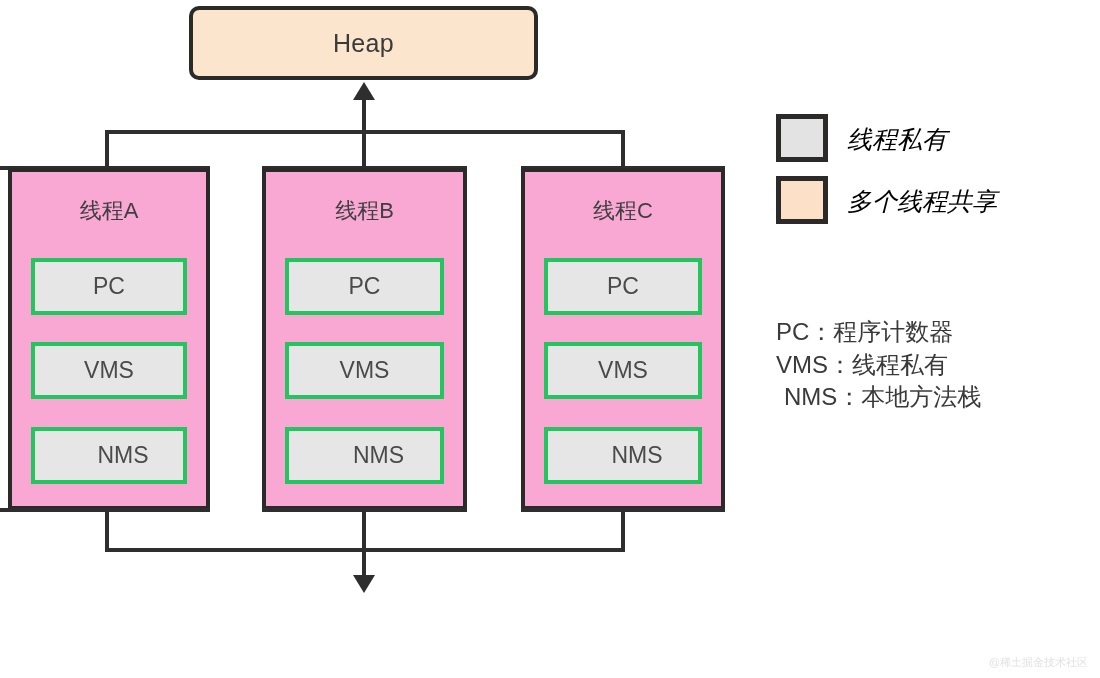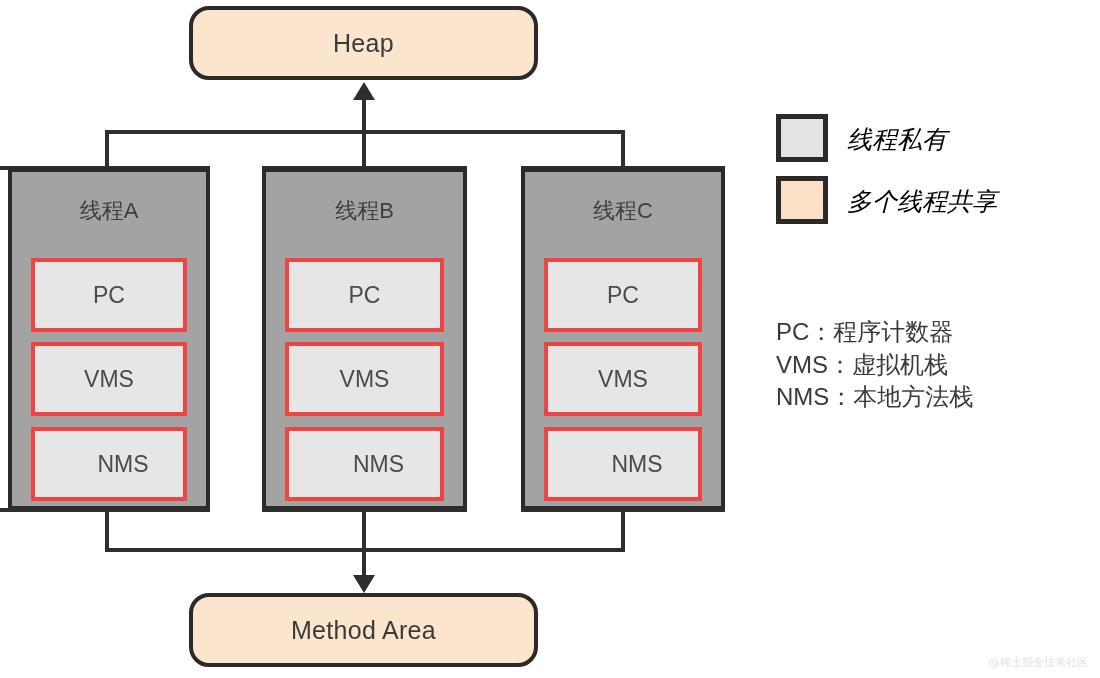--- a/index.html
+++ b/index.html
@@ -17,53 +17,53 @@
     height: 678px;
     background: #ffffff;
     overflow: hidden;
   }
 
   
   .shared-box {
     position: absolute;
     background: #fce5cd;
     border: 4px solid #2b2a29;
-    border-radius: 20px;
+    border-radius: 10px;
     box-sizing: border-box;
     display: flex;
     align-items: center;
     justify-content: center;
     color: #3a3a3a;
     font-size: 25px;
     letter-spacing: 0.3px;
   }
 
   
   .thread-box {
     position: absolute;
-    background: #a3a3a3;
+    background: #f9a8d4;
     border: 4px solid #2b2a29;
     box-sizing: border-box;
   }
   .thread-title {
     position: absolute;
     left: 0;
     right: 0;
     top: 24px;
     text-align: center;
     font-size: 22px;
     color: #3f3f3f;
   }
   .slot {
     position: absolute;
     left: 19px;
     right: 19px;
-    height: 74px;
+    height: 57px;
     background: #e6e6e6;
-    border: 4px solid #ef4444;
+    border: 4px solid #22c55e;
     box-sizing: border-box;
     display: flex;
     align-items: center;
     justify-content: center;
     font-size: 23px;
     color: #4a4a4a;
   }
   .slot.s0 { top: 86px; }
   .slot.s1 { top: 170px; }
   .slot.s2 { top: 255px; padding-left: 28px; }
@@ -108,21 +108,21 @@
   .note-line {
     position: absolute;
     left: 776px;
     font-size: 24px;
     color: #3a3a3a;
     white-space: nowrap;
   }
   .note-line.n0 { top: 284px; }
   .note-line.n1 { top: 316px; }
   .note-line.n2 { top: 349px; }
-  .note-line.n3 { top: 381px; }
+  .note-line.n3 { top: 381px; margin-left: 8px; }
 
   .watermark {
     position: absolute;
     right: 12px;
     bottom: 8px;
     font-size: 11px;
     color: #e2e2e2;
     white-space: nowrap;
     font-family: "DejaVu Serif", "Liberation Serif", serif;
   }
@@ -196,29 +196,26 @@
 
   <div class="line v" style="left:105px; top:508px; height:44px;"></div>
   <div class="line v" style="left:362px; top:508px; height:44px;"></div>
   <div class="line v" style="left:621px; top:508px; height:44px;"></div>
 
   <div class="line h" style="left:105px; top:548px; width:520px;"></div>
 
   <div class="line v" style="left:362px; top:548px; height:29px;"></div>
   <div class="arrow-down" style="left:353px; top:575px;"></div>
 
-  <div class="shared-box" style="left:189px; top:593px; width:349px; height:74px;">
-    <span>Method Area</span>
-  </div>
 
   <div class="legend-swatch private" style="left:776px; top:114px;"></div>
   <div class="legend-label" style="left:847px; top:123px;">线程私有</div>
 
   <div class="legend-swatch shared" style="left:776px; top:176px;"></div>
   <div class="legend-label" style="left:847px; top:185px;">多个线程共享</div>
 
   <div class="note-line n1">PC：程序计数器</div>
-  <div class="note-line n2">VMS：虚拟机栈</div>
+  <div class="note-line n2">VMS：线程私有</div>
   <div class="note-line n3">NMS：本地方法栈</div>
 
   <div class="watermark">@稀土掘金技术社区</div>
 
 </div>
 
 </body></html>

